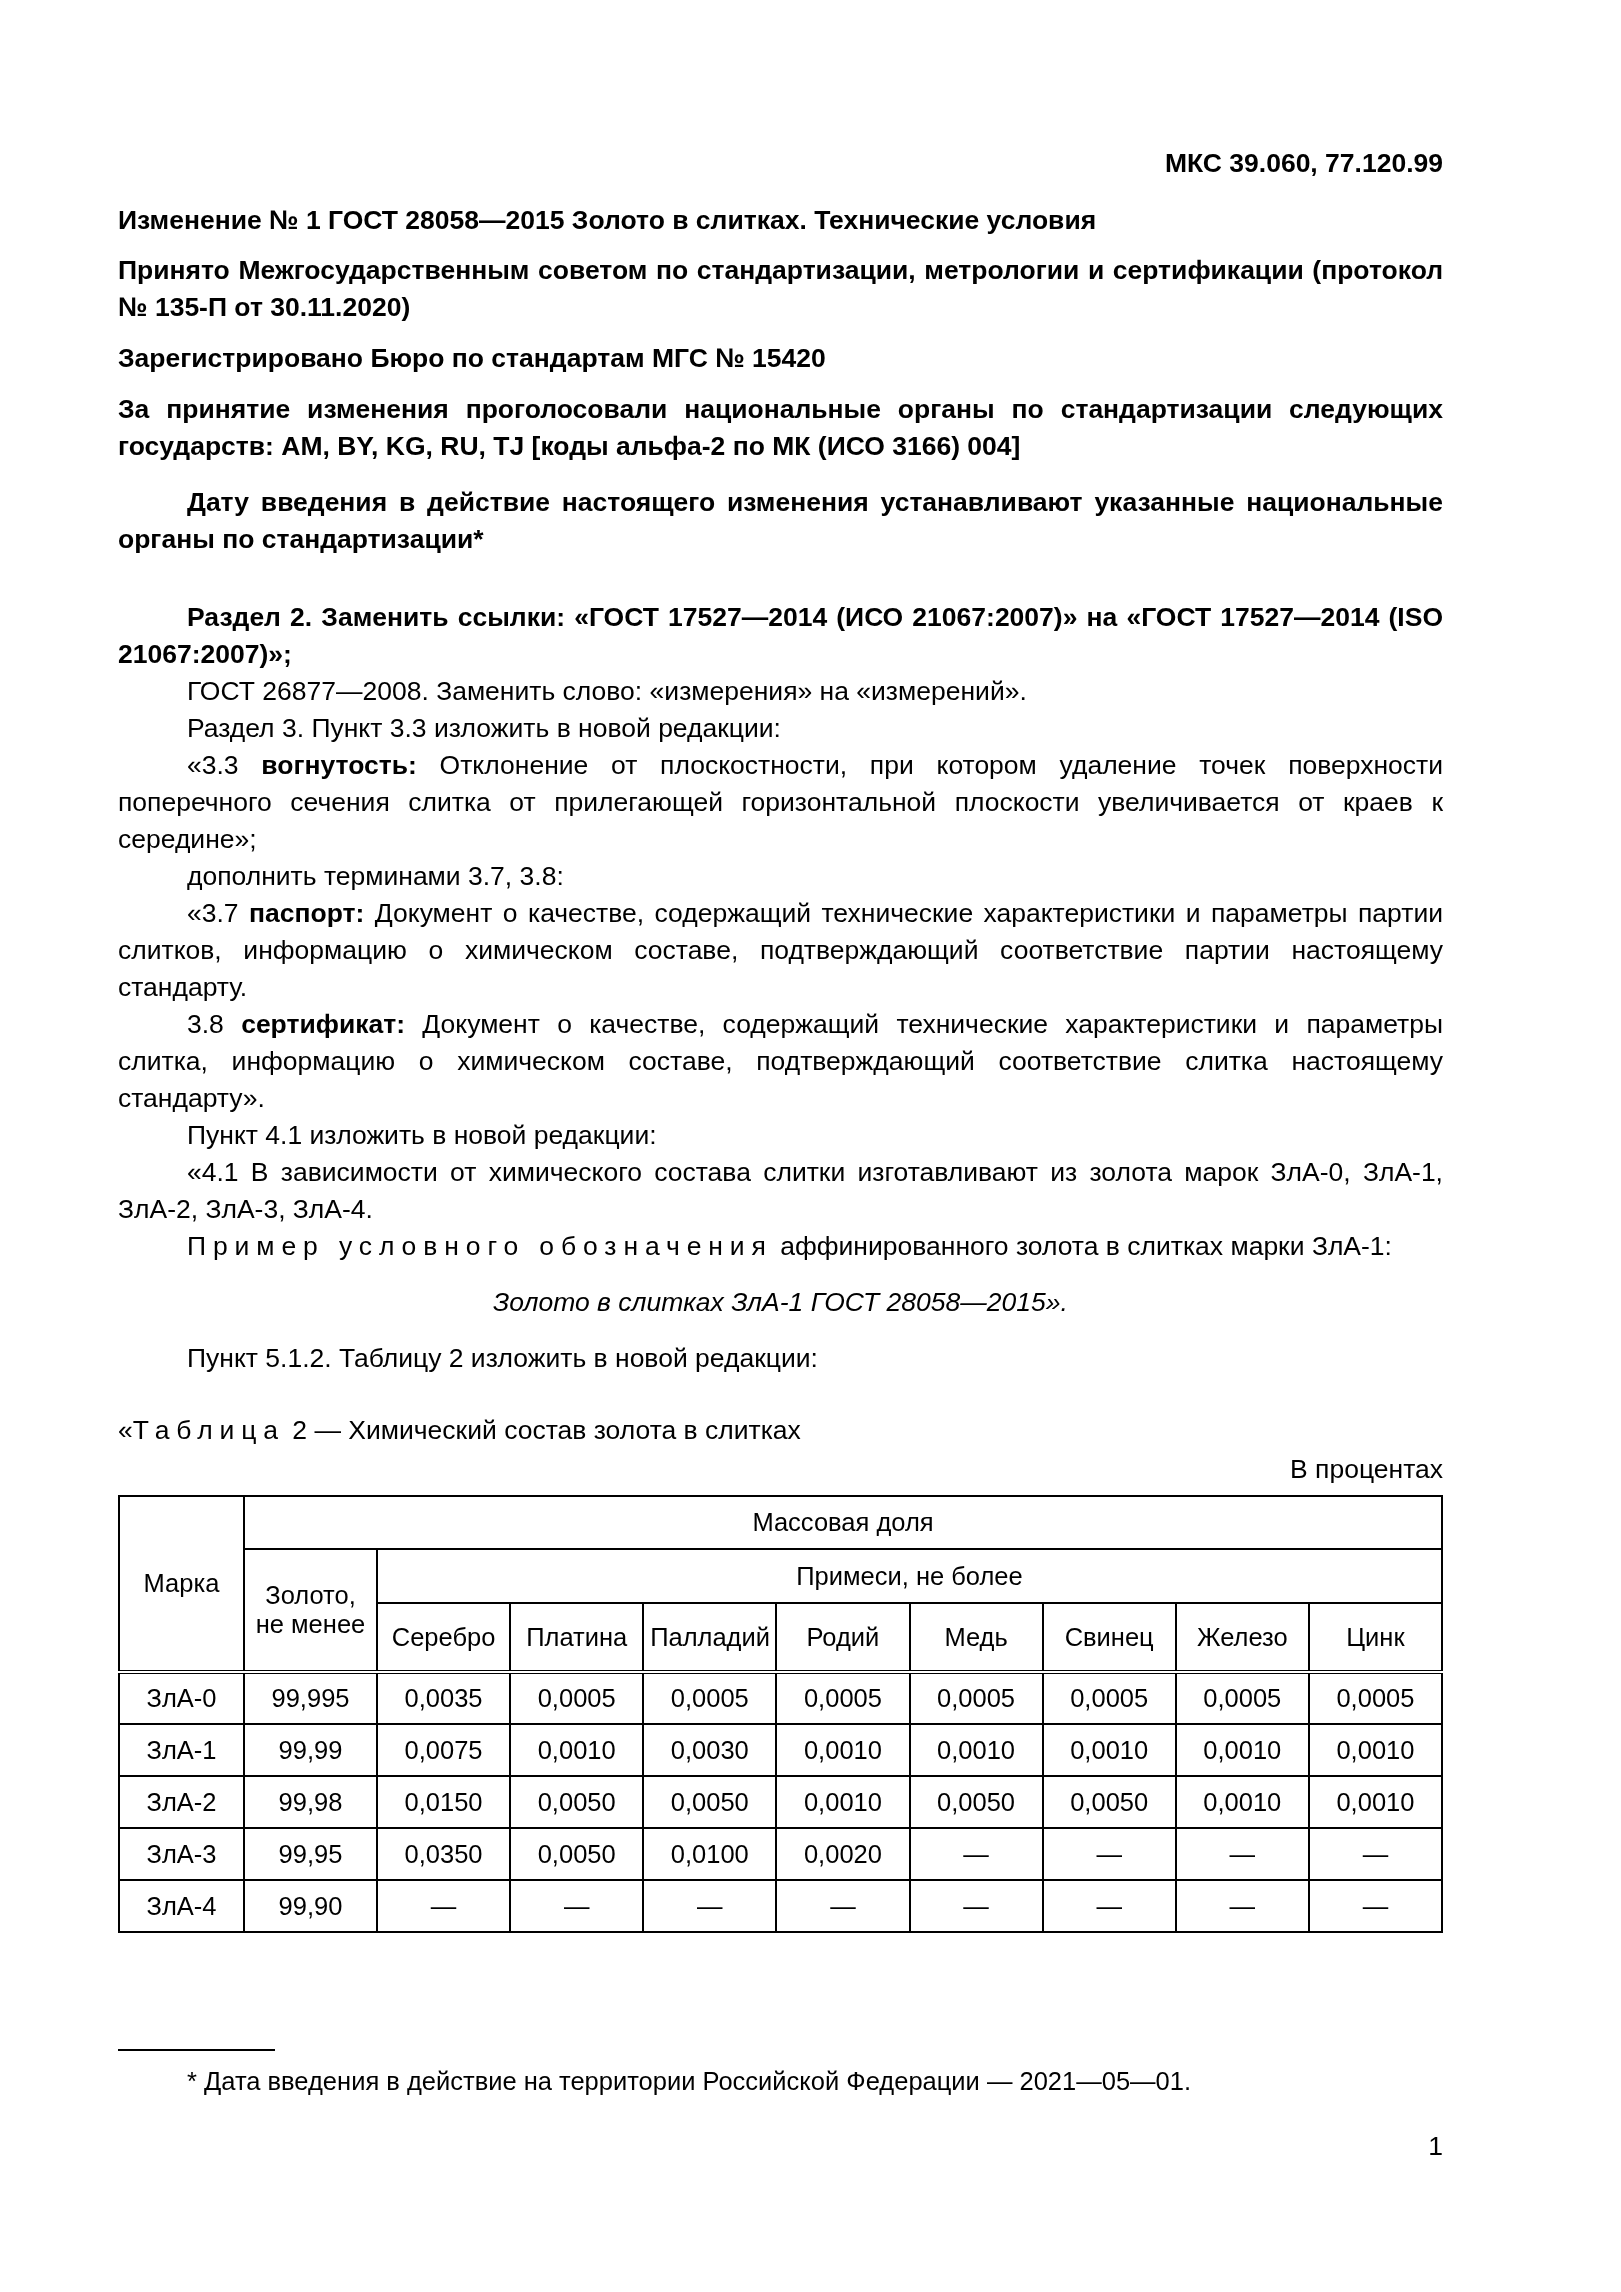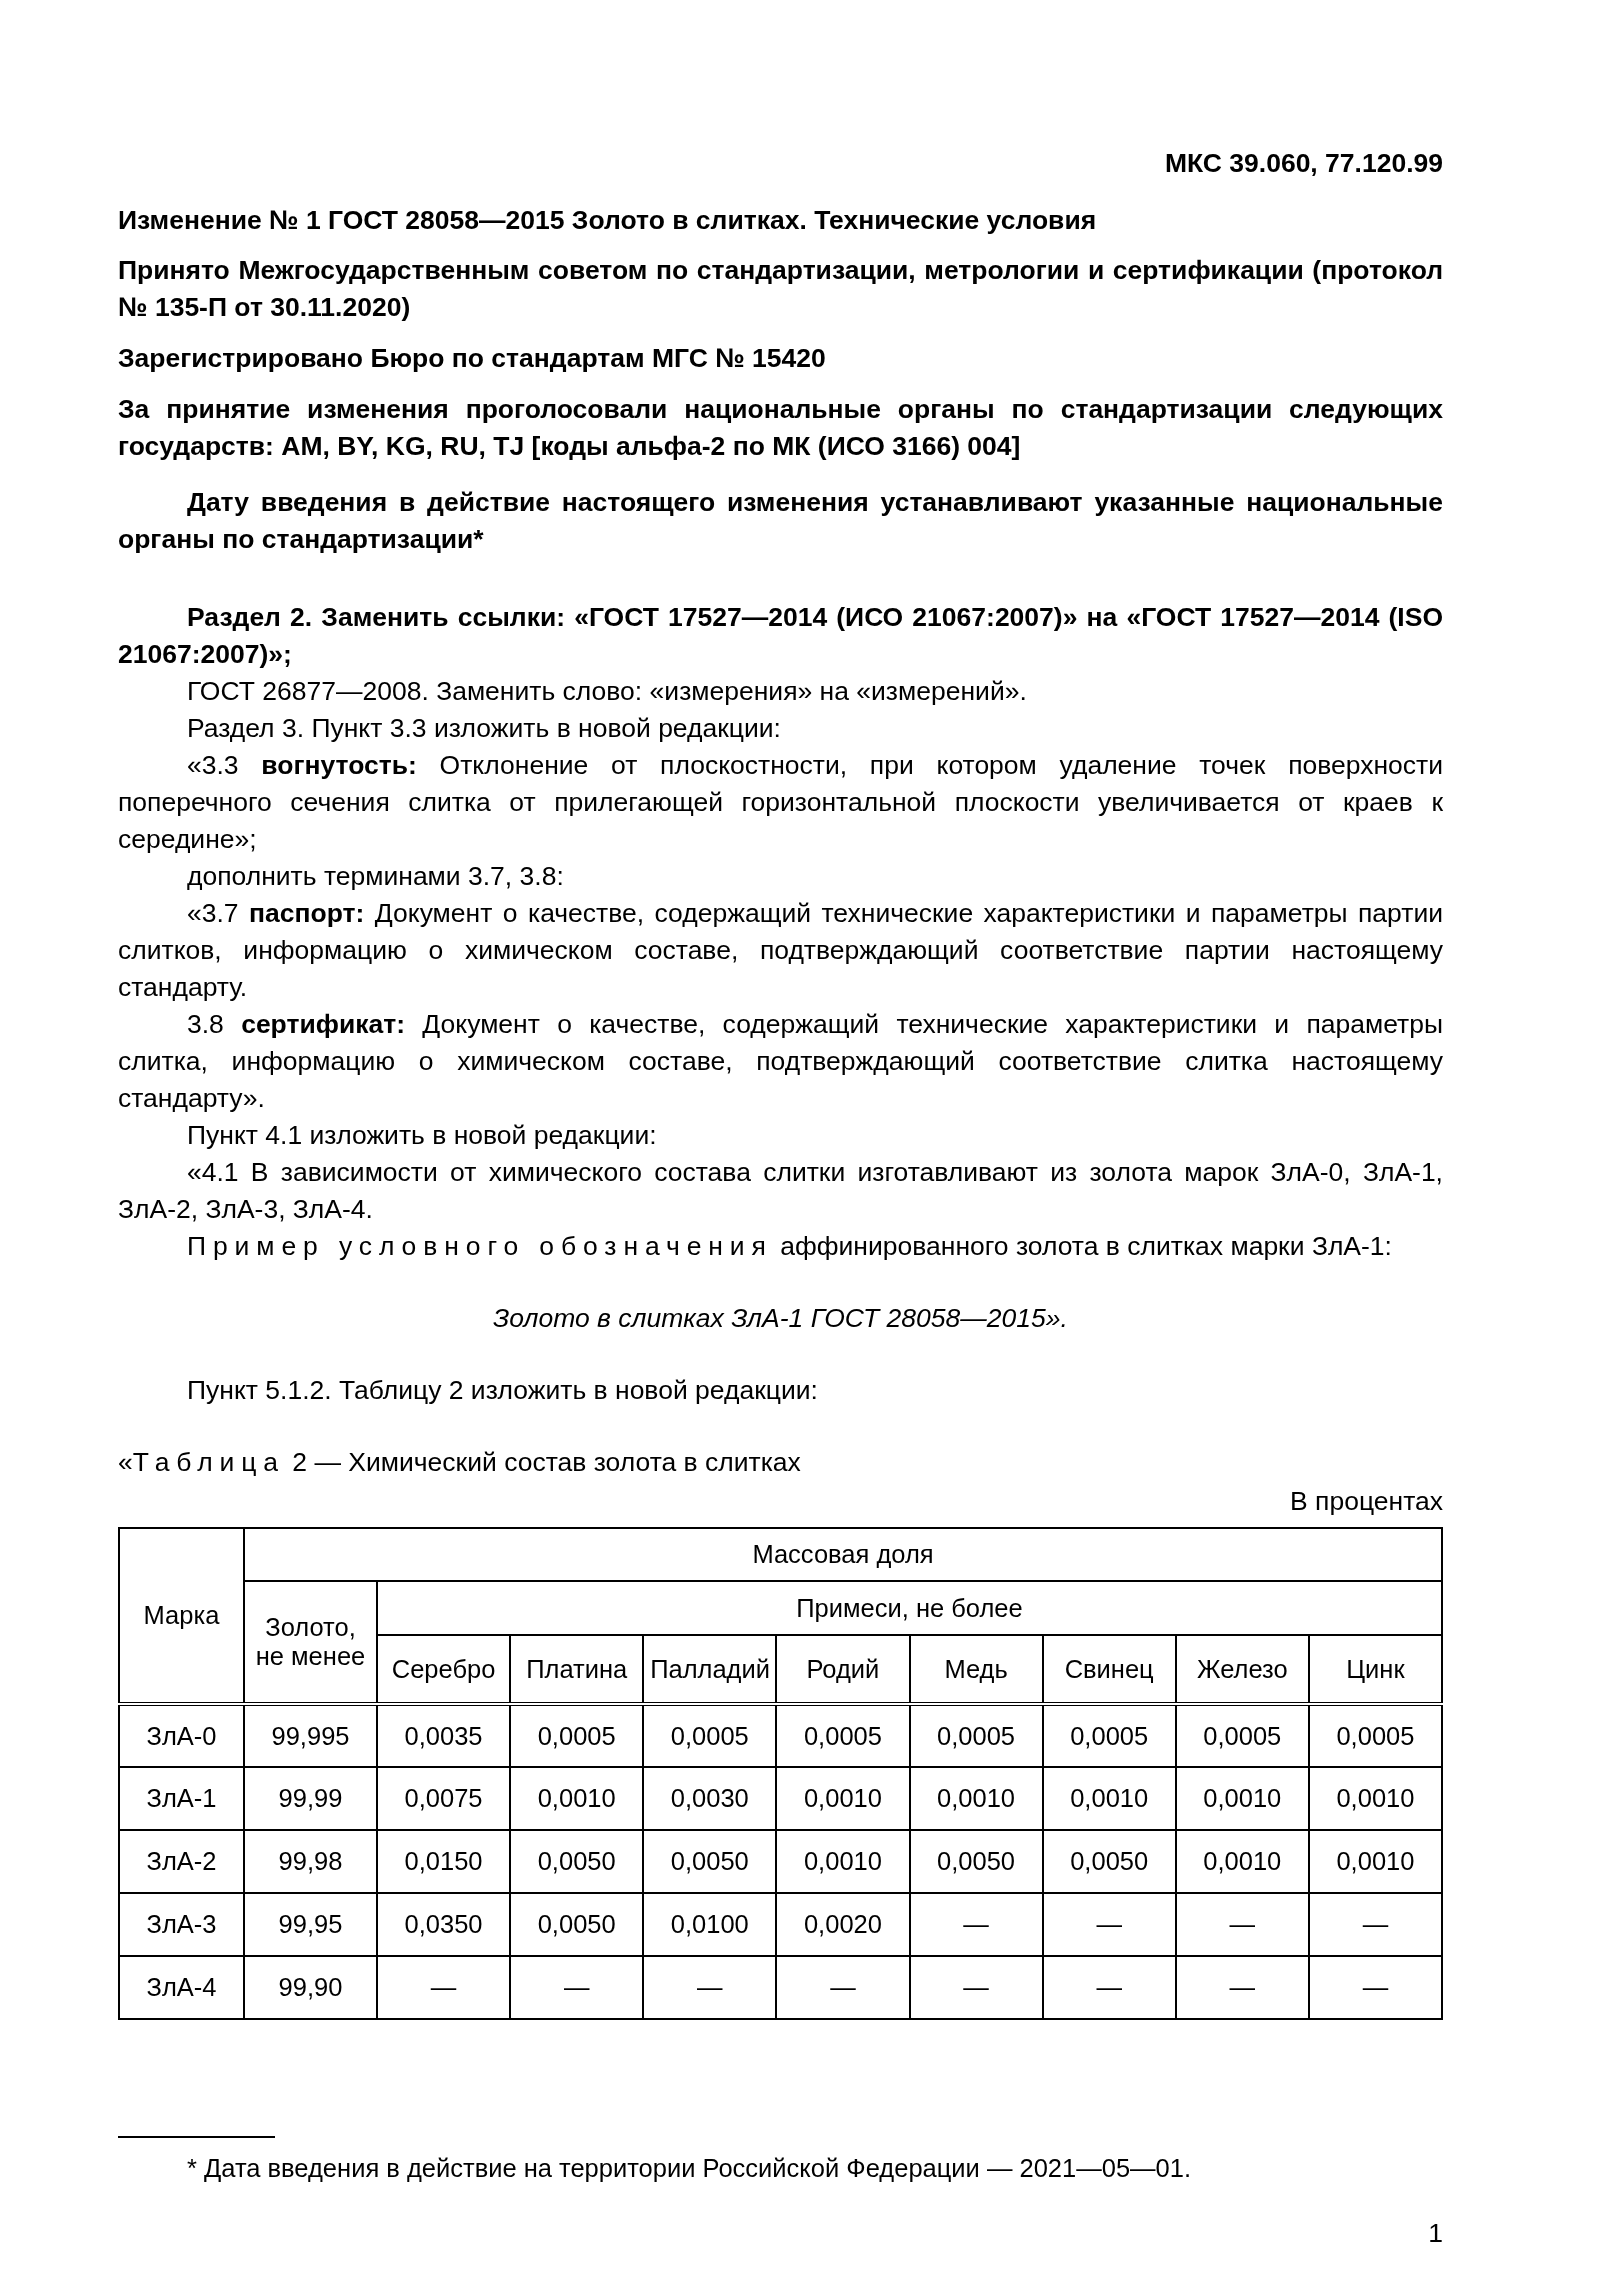--- a/index.html
+++ b/index.html
@@ -39,21 +39,21 @@
     margin-top: 41px;
     font-weight: bold;
   }
   .sparse {
     letter-spacing: 6.9px;
   }
   .center-italic {
     text-align: center !important;
     text-indent: 0 !important;
     font-style: italic;
-    margin: 35px 0 !important;
+    margin: 19px 0 !important;
   }
   .table-block {
     margin-top: 35px;
   }
   .table-caption {
     margin: 0;
     text-align: left;
   }
   .units-line {
     text-align: right;
@@ -70,21 +70,21 @@
     border: 2px solid #000;
     font-weight: normal;
     text-align: center;
     vertical-align: middle;
     padding: 3.9px 5.9px;
     box-sizing: border-box;
   }
   table.gost thead tr.h1 { height: 53px; }
   table.gost thead tr.h2 { height: 54px; }
   table.gost thead tr.h3 { height: 69px; }
-  table.gost tbody tr { height: 63px; }
+  table.gost tbody tr { height: 52px; }
   table.gost th.dbl, table.gost thead tr.h3 th {
     border-bottom: 4.9px double #000;
   }
   .footnote-block {
     margin-top: 116px;
   }
   .fn-rule {
     width: 157px;
     height: 0;
     border-top: 2px solid #000;

